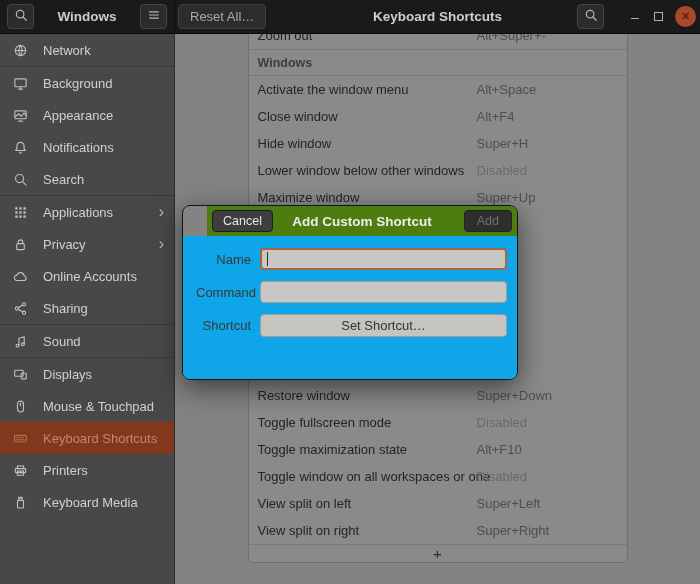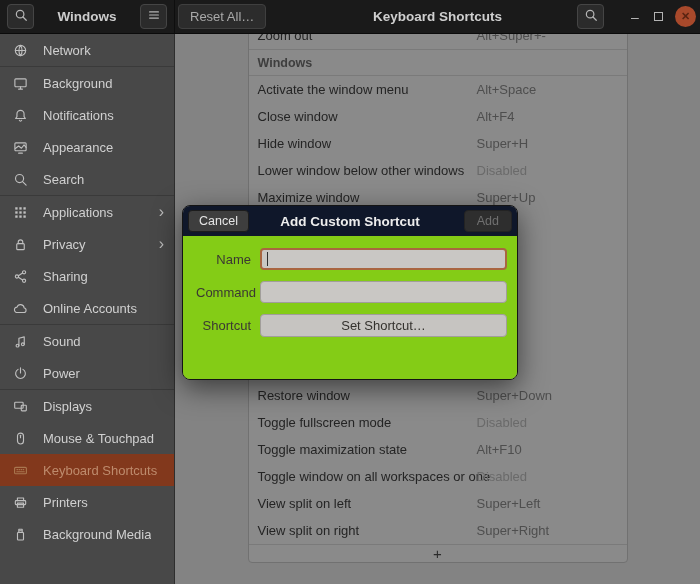--- a/index.html
+++ b/index.html
@@ -45,25 +45,25 @@
   .srow .accel.dim { color:#6a6a6a; }
   .sect { height:27px; display:flex; align-items:center; padding-left:9px; color:#3e3e3e; font-weight:bold; font-size:12.5px;
           border-top:1px solid #7a7a7a; border-bottom:1px solid #7a7a7a; }
   .row-spacer { height:171px; }
   .add-row { height:18px; border-top:1px solid #7a7a7a; display:flex; align-items:center; justify-content:center;
              color:#2b2b2b; font-size:15px; line-height:1; }
 
   
   .dialog { position:absolute; left:182px; top:205px; width:336px; z-index:20; border-radius:8px; overflow:hidden;
             border:1px solid #141414; box-shadow:0 8px 28px rgba(0,0,0,0.55); }
-  .dlg-header { height:30px; background:#0f172a; display:flex; align-items:center; padding:0 5px; position:relative; }
+  .dlg-header { height:30px; background:#4d7c0f; display:flex; align-items:center; padding:0 5px; position:relative;margin-left:24px; }
   .dlg-title { position:absolute; left:50%; transform:translateX(-50%); color:#ededed; font-weight:bold; font-size:13.5px; white-space:nowrap;text-align:right; }
   .btn-cancel { background:#3e3e3e; border:1px solid #1c1c1c; border-radius:4px; color:#e5e5e5; font-size:12.5px; padding:3px 10px; }
   .btn-add { margin-left:auto; background:#2e2e2e; border:1px solid #232323; border-radius:4px; color:#707070; font-size:12.5px; padding:3px 12px; }
-  .dlg-body { height:143px; background:#84cc16; padding:12px 10px 0 13px; }
+  .dlg-body { height:143px; background:#0ea5e9; padding:12px 10px 0 13px; }
   .frow { display:flex; align-items:center; margin-bottom:11px; }
   .flabel { width:55px; text-align:right; margin-right:9px; color:#3b3833; flex:0 0 auto; }
   .entry-wrap { flex:1; position:relative; }
   .entry { width:100%; height:22px; border:1px solid #a19e9a; border-radius:4px; background:#c9c7c4; padding:0 6px;
            font-family:"Liberation Sans", sans-serif; font-size:13px; color:#2e2c29; outline:none; }
   .entry.focused { border:2px solid #a96540; }
   .caret { position:absolute; left:7px; top:4px; width:1px; height:14px; background:#2e2e2e; }
   .btn-set { flex:1; height:23px; background:#c6c4c1; border:1px solid #a19e9a; border-radius:4px; color:#34322e; font-size:13px;
              display:flex; align-items:center; justify-content:center; }
 </style>
@@ -129,34 +129,34 @@
             <svg viewBox="0 0 16 16" width="15" height="15" fill="none" stroke="currentColor" stroke-width="1.2" stroke-linecap="round" stroke-linejoin="round">
               <rect x="2" y="3" width="12" height="8.5" rx="1"></rect>
               <path d="M6 14h4M8 11.5V14"></path>
             </svg>
           </span>
           <span class="slabel">Background</span>
         </div>
         <div class="side-item">
           <span class="sicon">
             <svg viewBox="0 0 16 16" width="15" height="15" fill="none" stroke="currentColor" stroke-width="1.2" stroke-linecap="round" stroke-linejoin="round">
+              <rect x="2" y="3" width="12" height="8.5" rx="1"></rect>
+              <path d="M2.5 9l3.5-2.6L9 8.8l2.8-3.6L14 8M6 14h4"></path>
+            </svg>
+          </span>
+          <span class="slabel">Appearance</span>
+        </div>
+        <div class="side-item">
+          <span class="sicon">
+            <svg viewBox="0 0 16 16" width="15" height="15" fill="none" stroke="currentColor" stroke-width="1.2" stroke-linecap="round" stroke-linejoin="round">
               <path d="M8 2.5a3.8 3.8 0 0 1 3.8 3.8v2.9l1.4 2H2.8l1.4-2V6.3A3.8 3.8 0 0 1 8 2.5z"></path>
               <path d="M6.8 13.2a1.3 1.3 0 0 0 2.4 0"></path>
             </svg>
           </span>
           <span class="slabel">Notifications</span>
-        </div>
-        <div class="side-item">
-          <span class="sicon">
-            <svg viewBox="0 0 16 16" width="15" height="15" fill="none" stroke="currentColor" stroke-width="1.2" stroke-linecap="round" stroke-linejoin="round">
-              <rect x="2" y="3" width="12" height="8.5" rx="1"></rect>
-              <path d="M2.5 9l3.5-2.6L9 8.8l2.8-3.6L14 8M6 14h4"></path>
-            </svg>
-          </span>
-          <span class="slabel">Appearance</span>
         </div>
         <div class="side-item">
           <span class="sicon">
             <svg viewBox="0 0 16 16" width="15" height="15" fill="none" stroke="currentColor" stroke-width="1.2" stroke-linecap="round" stroke-linejoin="round">
               <circle cx="7" cy="7" r="4.3"></circle>
               <path d="M10.2 10.2 14 14"></path>
             </svg>
           </span>
           <span class="slabel">Search</span>
         </div>
@@ -186,56 +186,47 @@
               <rect x="4" y="7" width="8" height="6.5" rx="1"></rect>
               <path d="M5.6 7V5.4a2.4 2.4 0 0 1 4.8 0V7"></path>
             </svg>
           </span>
           <span class="slabel">Privacy</span>
           <span class="chev">›</span>
         </div>
         <div class="side-item">
           <span class="sicon">
             <svg viewBox="0 0 16 16" width="15" height="15" fill="none" stroke="currentColor" stroke-width="1.2" stroke-linecap="round" stroke-linejoin="round">
+              <path d="M4.6 12.3h6.9a2.4 2.4 0 0 0 .4-4.77A3.9 3.9 0 0 0 4.3 6.5a2.9 2.9 0 0 0 .3 5.8z"></path>
+            </svg>
+          </span>
+          <span class="slabel">Online Accounts</span>
+        </div>
+        <div class="side-item">
+          <span class="sicon">
+            <svg viewBox="0 0 16 16" width="15" height="15" fill="none" stroke="currentColor" stroke-width="1.2" stroke-linecap="round" stroke-linejoin="round">
               <circle cx="11.8" cy="3.5" r="1.7"></circle>
               <circle cx="4.2" cy="8" r="1.7"></circle>
               <circle cx="11.8" cy="12.5" r="1.7"></circle>
               <path d="m5.8 7.2 4.4-2.9M5.8 8.8l4.4 2.9"></path>
             </svg>
           </span>
           <span class="slabel">Sharing</span>
         </div>
-        <div class="side-item">
-          <span class="sicon">
-            <svg viewBox="0 0 16 16" width="15" height="15" fill="none" stroke="currentColor" stroke-width="1.2" stroke-linecap="round" stroke-linejoin="round">
-              <path d="M4.6 12.3h6.9a2.4 2.4 0 0 0 .4-4.77A3.9 3.9 0 0 0 4.3 6.5a2.9 2.9 0 0 0 .3 5.8z"></path>
-            </svg>
-          </span>
-          <span class="slabel">Online Accounts</span>
-        </div>
         <div class="side-sep"></div>
         <div class="side-item">
           <span class="sicon">
             <svg viewBox="0 0 16 16" width="15" height="15" fill="none" stroke="currentColor" stroke-width="1.2" stroke-linecap="round" stroke-linejoin="round">
               <path d="M6.3 12.4V4.5L12 3.1v7.9"></path>
               <circle cx="4.8" cy="12.4" r="1.5"></circle>
               <circle cx="10.5" cy="11" r="1.5"></circle>
             </svg>
           </span>
           <span class="slabel">Sound</span>
         </div>
-        <div class="side-item">
-          <span class="sicon">
-            <svg viewBox="0 0 16 16" width="15" height="15" fill="none" stroke="currentColor" stroke-width="1.2" stroke-linecap="round" stroke-linejoin="round">
-              <path d="M8 2v5.5"></path>
-              <path d="M5.4 3.6a5.2 5.2 0 1 0 5.2 0"></path>
-            </svg>
-          </span>
-          <span class="slabel">Power</span>
-        </div>
         <div class="side-sep"></div>
         <div class="side-item">
           <span class="sicon">
             <svg viewBox="0 0 16 16" width="15" height="15" fill="none" stroke="currentColor" stroke-width="1.2" stroke-linecap="round" stroke-linejoin="round">
               <rect x="1.8" y="3.4" width="9" height="6.4" rx="0.8"></rect>
               <rect x="8.8" y="6.6" width="5.4" height="6" rx="0.8"></rect>
             </svg>
           </span>
           <span class="slabel">Displays</span>
         </div>
@@ -267,21 +258,21 @@
           </span>
           <span class="slabel">Printers</span>
         </div>
         <div class="side-item">
           <span class="sicon">
             <svg viewBox="0 0 16 16" width="15" height="15" fill="none" stroke="currentColor" stroke-width="1.2" stroke-linecap="round" stroke-linejoin="round">
               <rect x="4.8" y="5.8" width="6.4" height="8" rx="0.8"></rect>
               <path d="M6.2 5.8V2.4h3.6v3.4M7.3 4h1.4"></path>
             </svg>
           </span>
-          <span class="slabel">Background Media</span>
+          <span class="slabel">Keyboard Media</span>
         </div>
       </div>
     <div class="content">
       <div class="frame" id="shortcut-frame">
           <div class="srow">
             <span class="slab">Zoom out</span>
             <span class="accel">Alt+Super+-</span>
           </div>
           <div class="sect">Windows</div>
           <div class="srow">

